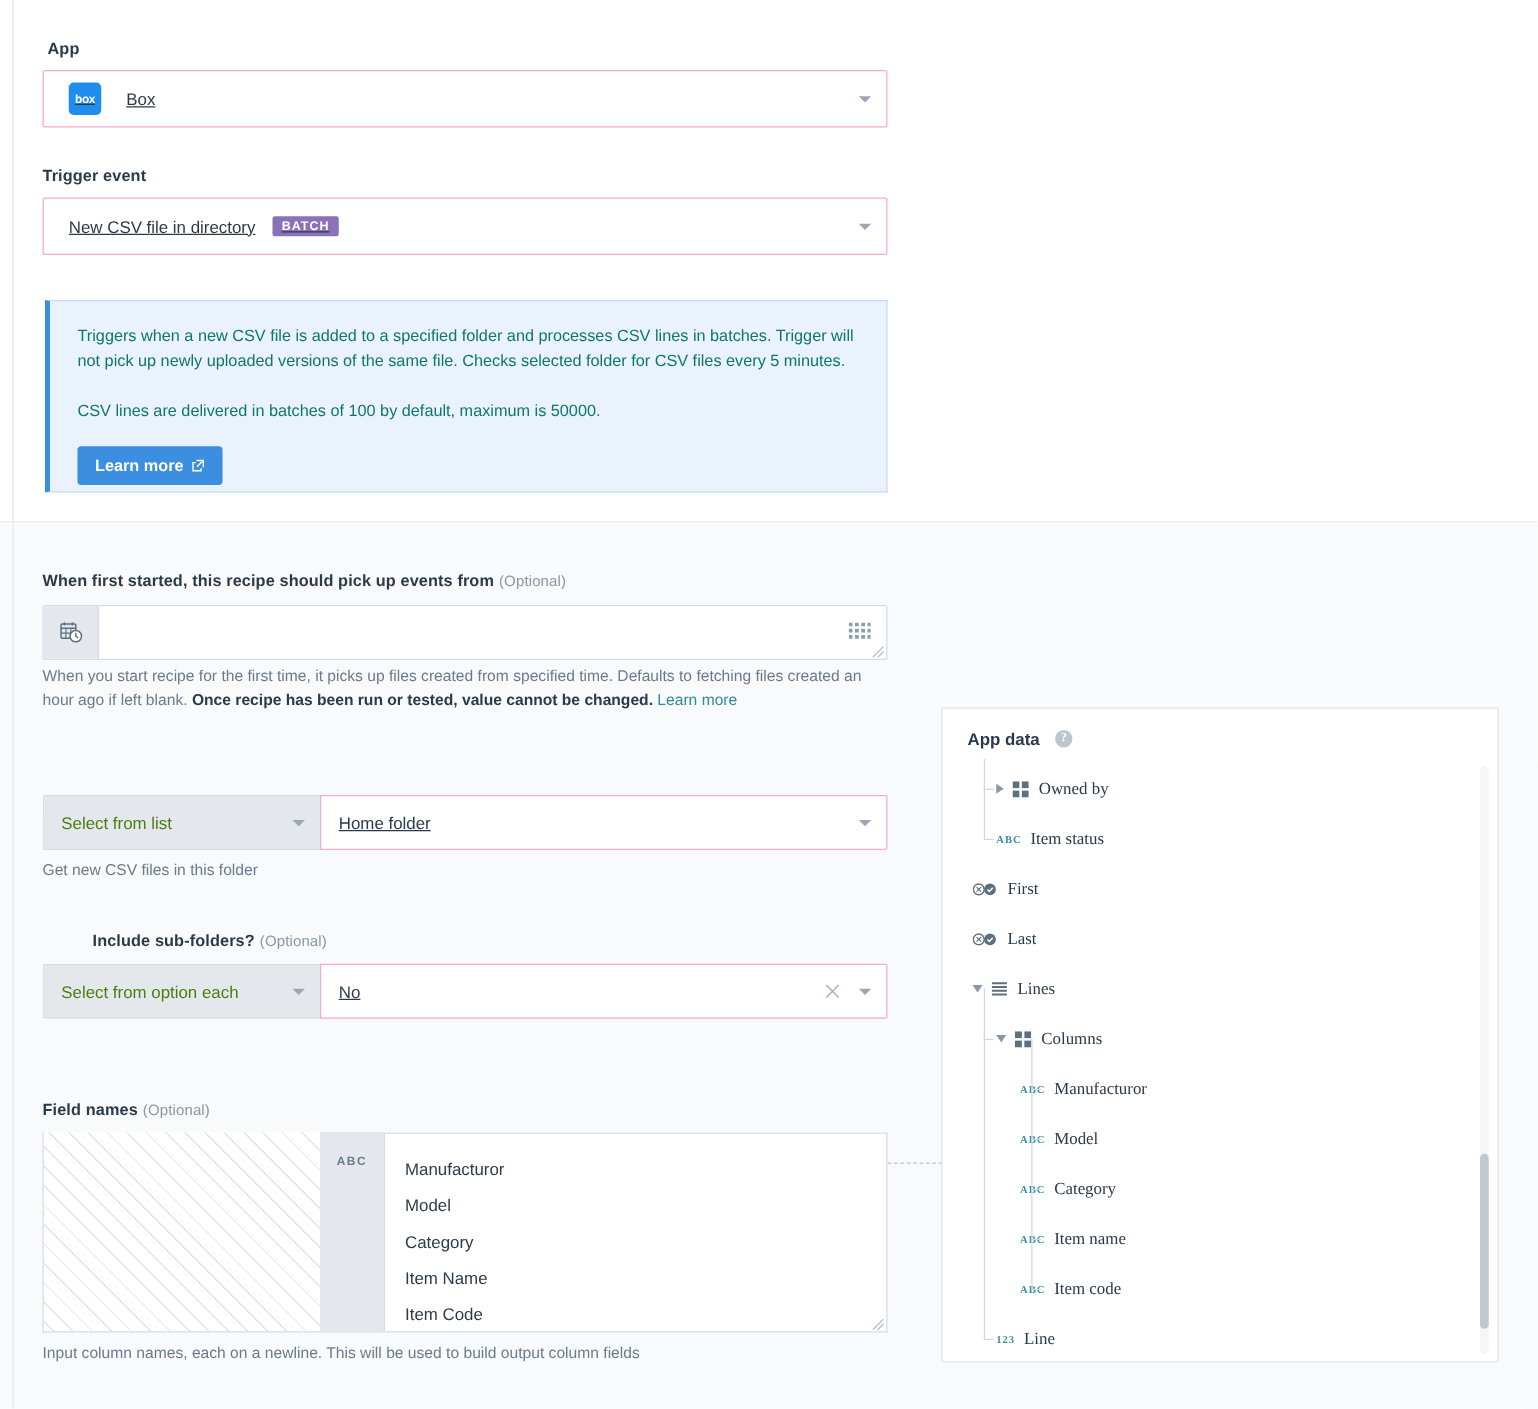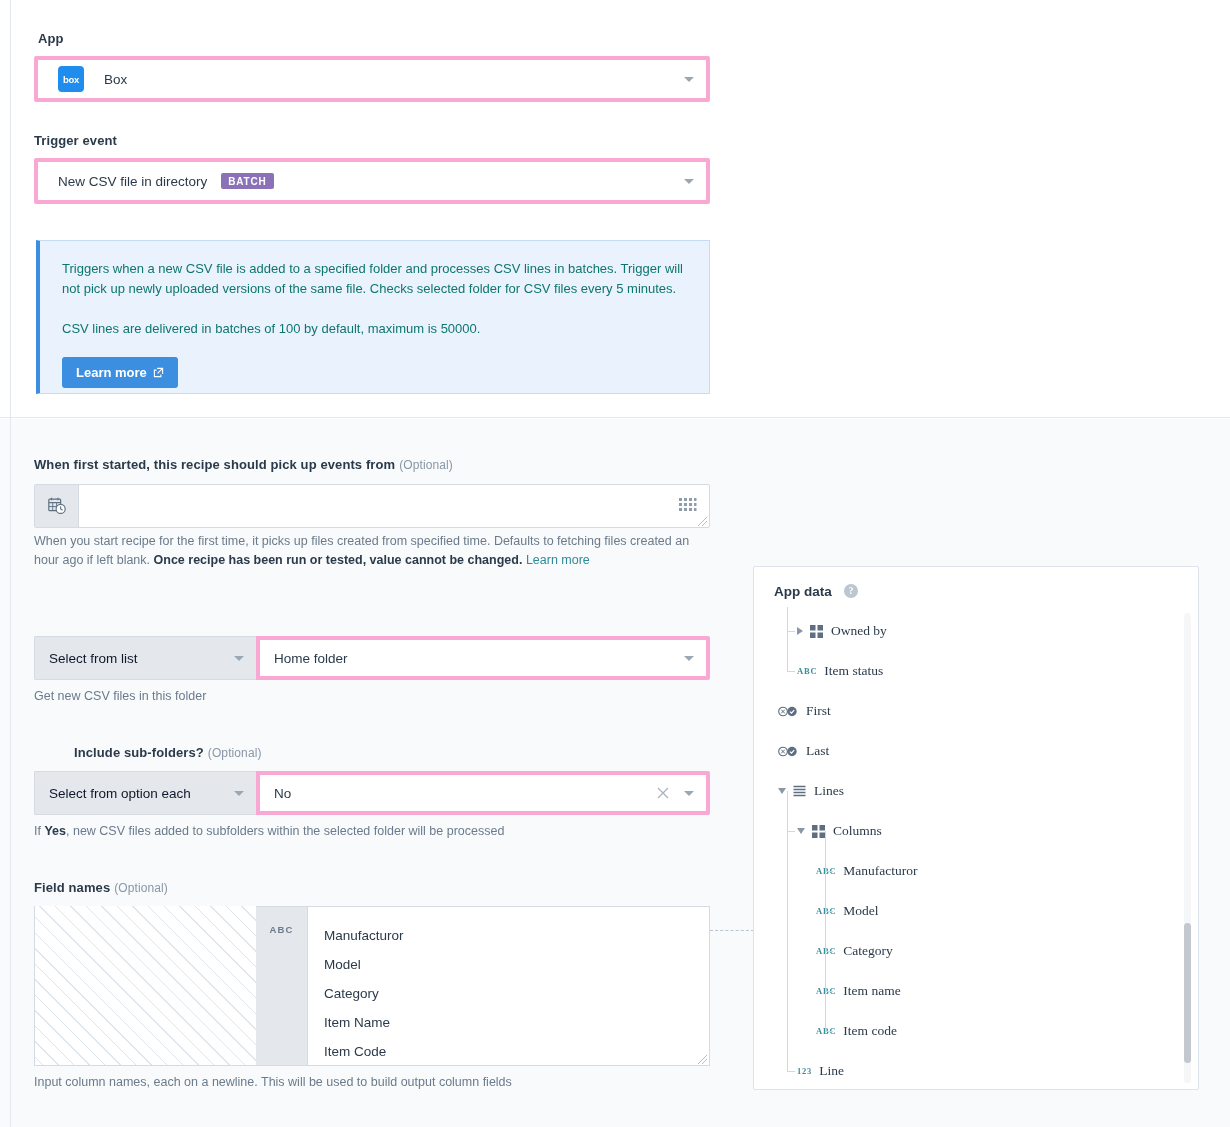--- a/index.html
+++ b/index.html
@@ -43,41 +43,41 @@
     font-weight: normal; color: #3a8d9e; font-size: 12px; margin-left: 4px;
   }
   .hint {
     font-size: 12.5px; color: #6b7b8c; line-height: 19px;
   }
   .hint b { color: #2b3a4a; }
   .hint a { color: #2f8a9b; text-decoration: none; }
 
   
   .select {
-    position: relative; background: #fff; border: 4px solid #f9a8d4; border-radius: 2px;
+    position: relative; background: #fff; border: 1px solid #f9a8d4; border-radius: 2px;
     height: 44px; display: flex; align-items: center; padding: 0 14px;
-    font-size: 13.5px; color: #2b3a4a;
+    font-size: 13.5px; color: #2b3a4a; text-decoration: underline;
   }
   .caret {
     position: absolute; right: 12px; top: 50%; margin-top: -2px;
     width: 0; height: 0;
     border-left: 5px solid transparent; border-right: 5px solid transparent;
     border-top: 5px solid #9aa7b4;
   }
   .clear-x {
     position: absolute; right: 36px; top: 50%; margin-top: -7px;
     width: 14px; height: 14px; color: #a9b4c0;
   }
 
   
   .mode-select {
     background: #e4e8ed; border: 1px solid #d4dbe3; border-right: none;
     border-radius: 2px 0 0 2px;
     height: 44px; display: flex; align-items: center; padding: 0 14px;
-    font-size: 13.5px; color: #0f172a; position: relative;
+    font-size: 13.5px; color: #4d7c0f; position: relative;
   }
   .mode-select .caret { border-top-color: #9aa7b4; }
 
   
   #app-label { position: absolute; left: 18px; top: 31px; margin-left: 20px; }
   #app-select { position: absolute; left: 34px; top: 56px; width: 676px; height: 46px; padding-left: 20px; }
   .box-logo {
     width: 26px; height: 26px; border-radius: 4px; background: #1f8ded;
     color: #fff; font-size: 9.5px; font-weight: bold; letter-spacing: -.3px;
     display: flex; align-items: center; justify-content: center;
@@ -348,23 +348,20 @@
       <span class="caret"></span>
     </div>
     <div class="select" id="sub-value">
       <span>No</span>
       <svg class="clear-x" viewBox="0 0 14 14">
         <path d="M2 2l10 10M12 2L2 12" stroke="#a9b4c0" stroke-width="1.3"></path>
       </svg>
       <span class="caret"></span>
     </div>
   </div>
-  <div class="hint" id="sub-hint">
-    <span>If </span><b>Yes</b><span>, new CSV files added to subfolders within the selected folder will be processed</span>
-  </div>
 
   <div class="label" id="fn-label">
     <span>Field names</span><span class="opt">(Optional)</span>
   </div>
   <div id="fn-row">
     <div id="fn-mode-col">
       <div id="fn-hatch"></div>
     </div>
     <div id="fn-text-wrap">
       <div id="fn-abc">ABC</div>

